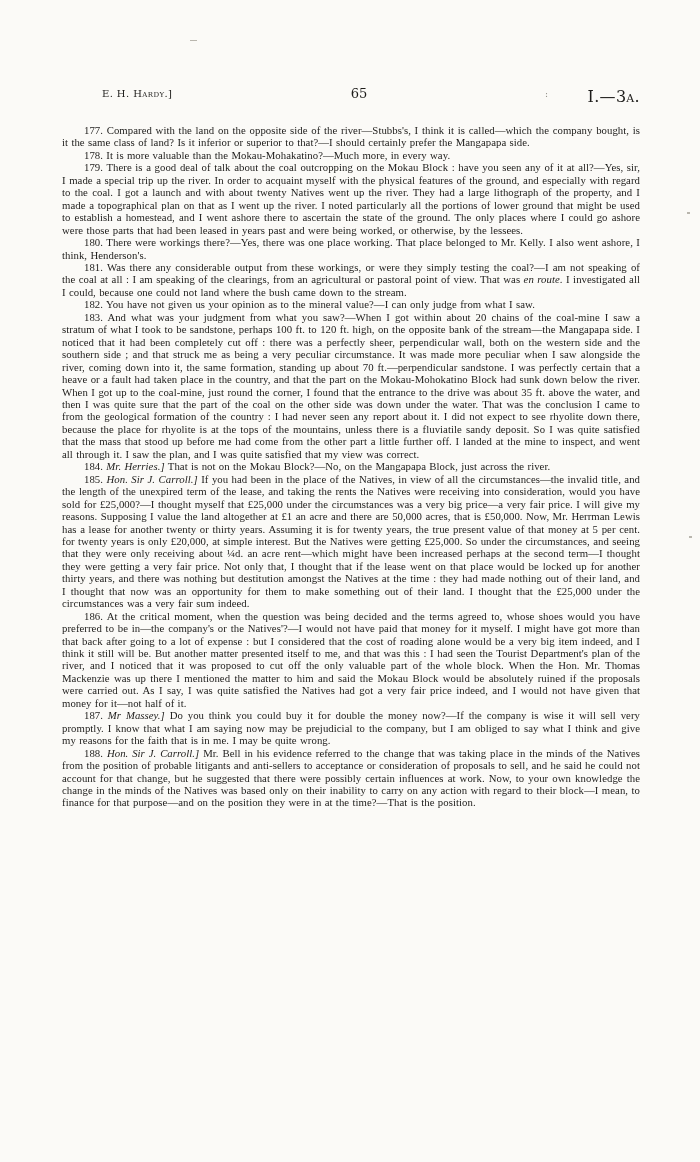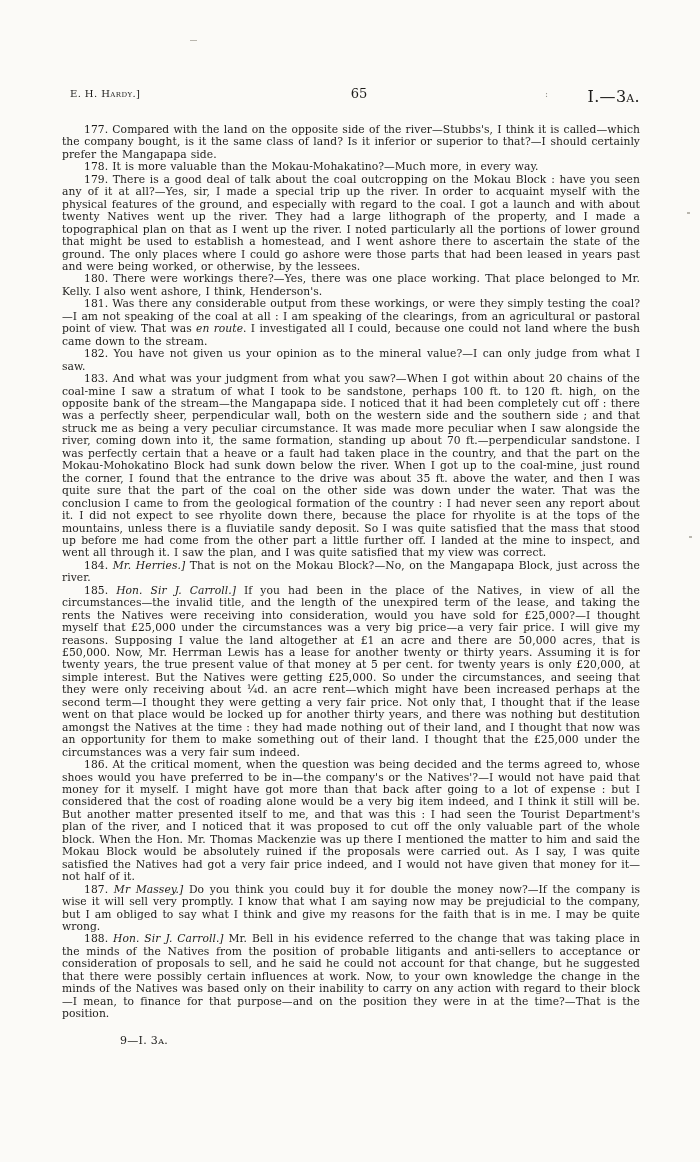--- a/index.html
+++ b/index.html
@@ -14,21 +14,21 @@
     color:#1d1c1a;
     overflow:hidden;
   }
   .header{
     position:relative;
     height:14px;
     font-size:10px;
     margin-bottom:22px;
   }
   .witness{
-    position:absolute;left:8px;top:0;
+    position:absolute;left:40px;top:0;
     font-variant:small-caps;
     letter-spacing:0.4px;
   }
   .pagenum{
     position:absolute;left:16px;right:0;top:-2px;
     text-align:center;
     font-size:13px;
   }
   .artifact{
     position:absolute;left:483px;top:1px;
@@ -45,20 +45,21 @@
     width:578px;
   }
   .para{
     margin:0;
     font-size:10.75px;
     line-height:12.45px;
     text-align:justify;
     text-indent:22px;
     letter-spacing:0.05px;
     word-spacing:0.6px;
+    font-family:Liberation Serif, serif;
   }
   .italic{font-style:italic;}
   .footer{
     margin-top:13px;
     font-size:11px;
   }
   .footer span{
     margin-left:58px;
     font-variant:small-caps;
     letter-spacing:0.3px;
@@ -91,16 +92,13 @@
       <p class="para"><span>181. Was there any considerable output from these workings, or were they simply testing the coal?—I am not speaking of the coal at all :  I am speaking of the clearings, from an agricultural or pastoral point of view.  That was </span><span class="italic">en route</span><span>.  I investigated all I could, because one could not land where the bush came down to the stream.</span></p>
       <p class="para"><span>182. You have not given us your opinion as to the mineral value?—I can only judge from what I saw.</span></p>
       <p class="para"><span>183. And what was your judgment from what you saw?—When I got within about 20 chains of the coal-mine I saw a stratum of what I took to be sandstone, perhaps 100 ft. to 120 ft. high, on the opposite bank of the stream—the Mangapapa side.  I noticed that it had been completely cut off :  there was a perfectly sheer, perpendicular wall, both on the western side and the southern side ;  and that struck me as being a very peculiar circumstance.  It was made more peculiar when I saw alongside the river, coming down into it, the same formation, standing up about 70 ft.—perpendicular sandstone.  I was perfectly certain that a heave or a fault had taken place in the country, and that the part on the Mokau-Mohokatino Block had sunk down below the river. When I got up to the coal-mine, just round the corner, I found that the entrance to the drive was about 35 ft. above the water, and then I was quite sure that the part of the coal on the other side was down under the water.  That was the conclusion I came to from the geological formation of the country :  I had never seen any report about it.  I did not expect to see rhyolite down there, because the place for rhyolite is at the tops of the mountains, unless there is a fluviatile sandy deposit.  So I was quite satisfied that the mass that stood up before me had come from the other part a little further off.  I landed at the mine to inspect, and went all through it.  I saw the plan, and I was quite satisfied that my view was correct.</span></p>
       <p class="para"><span>184. </span><span class="italic">Mr. Herries.]</span><span> That is not on the Mokau Block?—No, on the Mangapapa Block, just across the river.</span></p>
       <p class="para"><span>185. </span><span class="italic">Hon. Sir J. Carroll.]</span><span> If you had been in the place of the Natives, in view of all the circumstances—the invalid title, and the length of the unexpired term of the lease, and taking the rents the Natives were receiving into consideration, would you have sold for £25,000?—I thought myself that £25,000 under the circumstances was a very big price—a very fair price.  I will give my reasons.  Supposing I value the land altogether at £1 an acre and there are 50,000 acres, that is £50,000.  Now, Mr. Herrman Lewis has a lease for another twenty or thirty years. Assuming it is for twenty years, the true present value of that money at 5 per cent. for twenty years is only £20,000, at simple interest.  But the Natives were getting £25,000.  So under the circumstances, and seeing that they were only receiving about ¼d. an acre rent—which might have been increased perhaps at the second term—I thought they were getting a very fair price. Not only that, I thought that if the lease went on that place would be locked up for another thirty years, and there was nothing but destitution amongst the Natives at the time :  they had made nothing out of their land, and I thought that now was an opportunity for them to make something out of their land.  I thought that the £25,000 under the circumstances was a very fair sum indeed.</span></p>
       <p class="para"><span>186. At the critical moment, when the question was being decided and the terms agreed to, whose shoes would you have preferred to be in—the company's or the Natives'?—I would not have paid that money for it myself.  I might have got more than that back after going to a lot of expense :  but I considered that the cost of roading alone would be a very big item indeed, and I think it still will be.  But another matter presented itself to me, and that was this :  I had seen the Tourist Department's plan of the river, and I noticed that it was proposed to cut off the only valuable part of the whole block.  When the Hon. Mr. Thomas Mackenzie was up there I mentioned the matter to him and said the Mokau Block would be absolutely ruined if the proposals were carried out.  As I say, I was quite satisfied the Natives had got a very fair price indeed, and I would not have given that money for it—not half of it.</span></p>
       <p class="para"><span>187. </span><span class="italic">Mr Massey.]</span><span> Do you think you could buy it for double the money now?—If the company is wise it will sell very promptly.  I know that what I am saying now may be prejudicial to the company, but I am obliged to say what I think and give my reasons for the faith that is in me. I may be quite wrong.</span></p>
       <p class="para"><span>188. </span><span class="italic">Hon. Sir J. Carroll.]</span><span> Mr. Bell in his evidence referred to the change that was taking place in the minds of the Natives from the position of probable litigants and anti-sellers to acceptance or consideration of proposals to sell, and he said he could not account for that change, but he suggested that there were possibly certain influences at work.  Now, to your own knowledge the change in the minds of the Natives was based only on their inability to carry on any action with regard to their block—I mean, to finance for that purpose—and on the position they were in at the time?—That is the position.</span></p>
     </div>
 
-  <div class="footer">
-    <span>9—I. 3a.</span>
-  </div>
 </div>
 
 </body></html>

